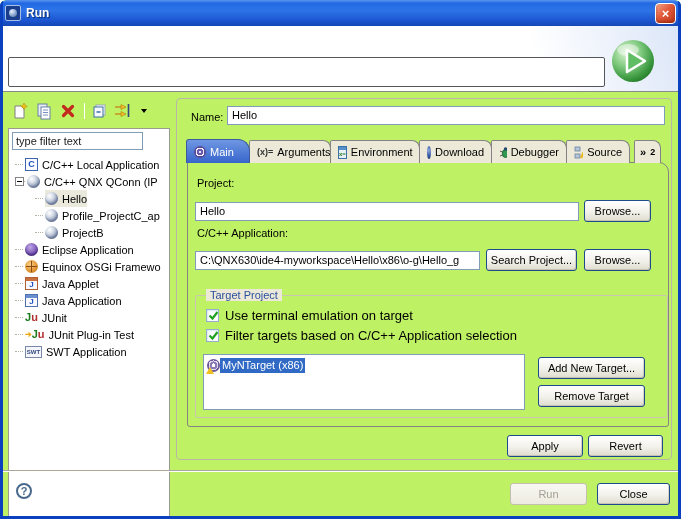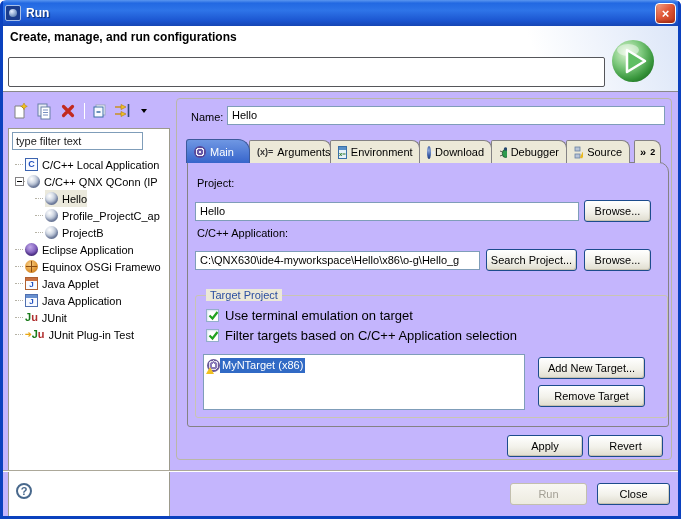--- a/index.html
+++ b/index.html
@@ -1,17 +1,17 @@
 <!DOCTYPE html>
 <html><head>
 <meta charset="utf-8">
 <style>
   html,body{margin:0;padding:0;background:#fff;}
   *{box-sizing:border-box;font-family:"Liberation Sans",sans-serif;}
-  .window{position:relative;width:681px;height:519px;background:#c4b5fd;overflow:hidden;border-radius:6px 6px 0 0;}
+  .window{position:relative;width:681px;height:519px;background:#bef264;overflow:hidden;border-radius:6px 6px 0 0;}
   .winborder{position:absolute;inset:0;border:3px solid #0B41BE;border-top:none;pointer-events:none;z-index:50;}
   
   .titlebar{position:absolute;left:0;top:0;right:0;height:26px;
     background:linear-gradient(180deg,#5A96F0 0%,#2268E2 12%,#2E74E8 40%,#1B55D0 80%,#1646B4 100%);
     border-radius:6px 6px 0 0;display:flex;align-items:center;padding:0 5px;z-index:40;}
   .title-icon{width:16px;height:16px;border-radius:2px;background:#1A3C8C;border:1px solid #A8C0E8;
     position:relative;flex:0 0 auto;}
   .title-icon::after{content:"";position:absolute;left:3px;top:3px;width:8px;height:8px;border-radius:50%;
     background:radial-gradient(circle at 35% 30%,#E8F0FF,#7E9CC8 60%,#4A648C);}
   .title-text{color:#fff;font-weight:bold;font-size:12px;margin-left:5px;flex:1;text-shadow:1px 1px 1px #0A2A6A;}
@@ -116,21 +116,20 @@
 
 <div class="window">
 
   <div class="titlebar">
     <div class="title-icon"></div>
     <div class="title-text">Run</div>
     <div class="close-btn">×</div>
   </div>
 
   <div class="banner">
-    <h1>Create, manage, and run configurations</h1>
     <div class="msg-box"></div>
     <svg class="run-sphere" viewBox="0 0 46 46">
       <defs>
         <radialGradient id="rg" cx="35%" cy="30%" r="80%">
           <stop offset="0" stop-color="#DFF5D5"></stop>
             <stop offset="0.45" stop-color="#7CC87C"></stop>
           <stop offset="0.8" stop-color="#37953B"></stop>
             <stop offset="1" stop-color="#1F7224"></stop>
         </radialGradient>
       </defs>
@@ -246,20 +245,25 @@
       </div>
       <div class="trow">
         <span class="dots"></span>
           <span class="ti ic-junit">
             <span class="arr">➔</span>
             <span class="j">J</span>
             <span class="u">u</span>
           </span>
         <span class="lbl">JUnit Plug-in Test</span>
       </div>
+      <div class="trow">
+        <span class="dots"></span>
+          <span class="ti ic-swt">SWT</span>
+        <span class="lbl">SWT Application</span>
+      </div>
     </div>
     <div class="hscroll">
       <span class="sb-btn">
           <span class="tri-l"></span>
         </span>
       <span class="sb-thumb"></span>
       <span class="sb-track"></span>
       <span class="sb-btn">
           <span class="tri-r"></span>
         </span>

